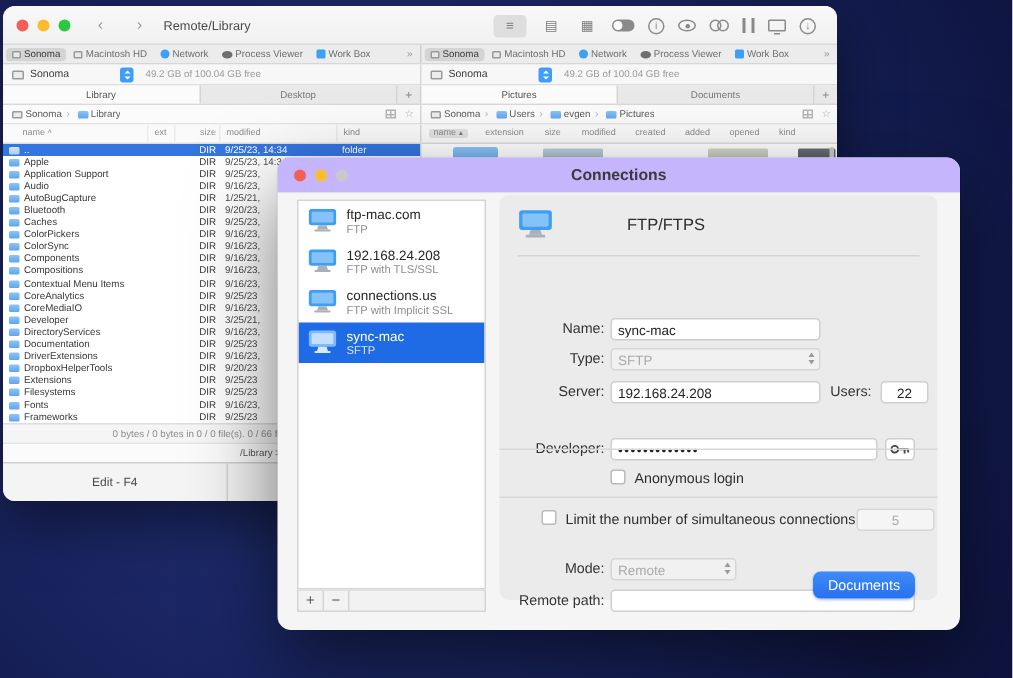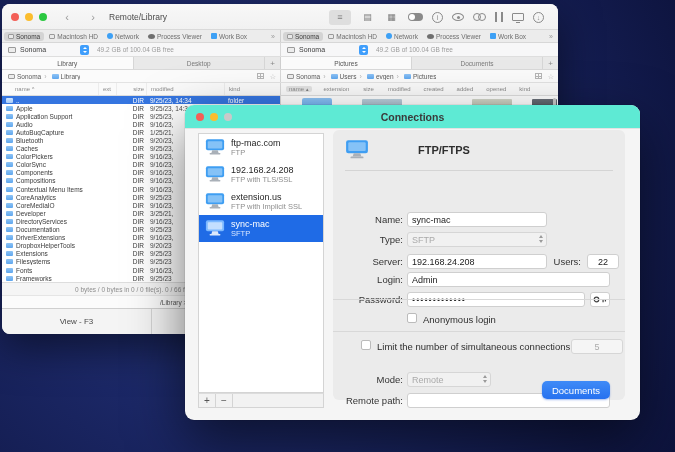--- a/index.html
+++ b/index.html
@@ -129,21 +129,21 @@
   .st-half { width:278px; display:flex; align-items:center; justify-content:center; font-size:6.5px; color:#8d8d8d; white-space:nowrap; overflow:hidden; }
   .cmdrow { position:absolute; left:0; top:291px; width:100%; height:13px; background:#fbfbfb; border-top:1px solid #e5e5e5; }
   .cmdtext { position:absolute; left:158px; top:3px; font-size:6.5px; color:#555; white-space:nowrap; }
   .btnrow { position:absolute; left:0; top:304px; width:100%; height:26px; background:#f4f4f4; border-top:1px solid #cfcfcf; display:flex; }
   .fbtn { width:150px; display:flex; align-items:center; justify-content:center; font-size:8px; color:#4a4a4a; border-right:1px solid #d4d4d4; }
 
   
   .dialog { position:absolute; left:185px; top:105px; width:455px; height:315px; background:#f5f5f5;
     border-radius:9px; box-shadow:0 22px 55px rgba(0,0,0,.55), 0 0 0 0.5px rgba(0,0,0,.12); }
   .dlg-title { position:absolute; left:0; top:0; width:100%; height:24px; display:flex; align-items:center;
-    border-bottom:1px solid #e2e2e2; border-radius:9px 9px 0 0; background:#5eead4; }
+    border-bottom:1px solid #e2e2e2; border-radius:9px 9px 0 0; background:#c4b5fd; }
   .dlg-title .lights { margin-left:11px; }
   .dlg-name { position:absolute; left:0; width:100%; text-align:center; font-size:10.5px; font-weight:bold; color:#3a3a3a; }
 
   .conn-list { position:absolute; left:13px; top:28px; width:126px; height:260px; background:#fff;
     border:1px solid #d4d4d4; overflow:hidden; }
   .conn-item { display:flex; align-items:center; gap:6px; height:27px; padding:0 6px; }
   .conn-item.selected { background:#1f6be6; }
   .conn-ic { flex:0 0 auto; }
   .conn-texts { overflow:hidden; }
   .conn-name { font-size:9px; color:#262626; white-space:nowrap; }
@@ -153,21 +153,21 @@
   .conn-item .scr { fill:#3f9ef2; } .conn-item .scr2 { fill:#85c2f7; } .conn-item .stand { fill:#a9b0b8; }
   .conn-item.selected .scr { fill:#7db9ff; } .conn-item.selected .scr2 { fill:#c4dfff; } .conn-item.selected .stand { fill:#dce9fb; }
   .conn-foot { position:absolute; left:13px; top:288px; width:126px; height:15px; background:#f2f2f2;
     border:1px solid #d4d4d4; border-top:1px solid #dcdcdc; display:flex; }
   .lsbtn { width:17px; display:flex; align-items:center; justify-content:center; font-size:10px; color:#555;
     border-right:1px solid #d4d4d4; }
 
   .panel { position:absolute; left:148px; top:25px; width:292px; height:270px; background:#ebebeb; border-radius:6px; }
   .p-head { position:absolute; left:12px; top:10px; display:flex; align-items:center; gap:9px; }
   .p-head .scr { fill:#3f9ef2; } .p-head .scr2 { fill:#85c2f7; } .p-head .stand { fill:#a9b0b8; }
-  .p-title { font-size:11px; font-weight:bold; color:#2e2e2e;padding-left:40px; }
+  .p-title { font-size:11px; font-weight:normal; color:#2e2e2e;padding-left:40px; }
   .hr1 { position:absolute; left:12px; right:12px; top:40px; border-top:1px solid #d4d4d4; }
   .sep { position:absolute; left:0; right:0; border-top:1px solid #d8d8d8; }
 
   .formrow { position:absolute; left:0; width:100%; height:16px;margin-top:32px; }
   .flabel { position:absolute; left:0; width:70px; text-align:right; font-size:9.5px; color:#333; top:2px; }
   .tfield { position:absolute; height:15px; border:1px solid #cfcfcf; border-radius:3px; background:#fff;
     font-size:9px; color:#222; padding:0 4px; font-family:"Liberation Sans",sans-serif; outline:none; }
   .popup { position:absolute; height:15px; border:1px solid #d6d6d6; border-radius:3px; background:#f1f1f1;
     display:flex; align-items:center; padding:0 4px; font-size:9px; color:#aaa; }
   .pp-step { position:absolute; right:3px; top:2px; display:flex; flex-direction:column; gap:1.5px; }
@@ -645,21 +645,20 @@
     </div>
 
     <div class="statusrow">
       <div class="st-half">0 bytes / 0 bytes in 0 / 0 file(s). 0 / 66 folder(s)</div>
       <div class="st-half"></div>
     </div>
     <div class="cmdrow">
       <span class="cmdtext">/Library &gt;</span>
     </div>
     <div class="btnrow">
-      <div class="fbtn">View - F3</div>
       <div class="fbtn">Edit - F4</div>
     </div>
   </div>
 
   <div class="dialog">
     <div class="dlg-title">
       <span class="dlg-name">Connections</span>
       <div class="lights">
         <span class="light l-red"></span>
         <span class="light l-yellow"></span>
@@ -696,21 +695,21 @@
         </div>
 
         <div class="conn-item">
           <svg class="conn-ic" width="20" height="17" viewBox="0 0 22 18">
             <rect class="scr" x="1" y="0" width="20" height="12" rx="2"></rect>
             <rect class="scr2" x="3" y="2" width="16" height="8" rx="1"></rect>
             <path class="stand" d="M8 12 L14 12 L15 15 L7 15 Z"></path>
             <rect class="stand" x="5" y="15" width="12" height="1.6" rx="0.8"></rect>
           </svg>
           <div class="conn-texts">
-            <div class="conn-name">extension.us</div>
+            <div class="conn-name">connections.us</div>
             <div class="conn-proto">FTP with Implicit SSL</div>
           </div>
         </div>
 
         <div class="conn-item selected">
           <svg class="conn-ic" width="20" height="17" viewBox="0 0 22 18">
             <rect class="scr" x="1" y="0" width="20" height="12" rx="2"></rect>
             <rect class="scr2" x="3" y="2" width="16" height="8" rx="1"></rect>
             <path class="stand" d="M8 12 L14 12 L15 15 L7 15 Z"></path>
             <rect class="stand" x="5" y="15" width="12" height="1.6" rx="0.8"></rect>
@@ -751,26 +750,22 @@
               <i class="pp-dn"></i>
             </span>
         </div>
       </div>
       <div class="formrow" style="top:92px">
         <span class="flabel">Server:</span>
         <input class="tfield" style="left: 74px; top: 0px; width: 140px;" value="192.168.24.208">
         <span class="flabel" style="left:188px; width:60px">Users:</span>
         <input class="tfield" style="left: 254px; top: 0px; width: 32px; text-align: center;" value="22">
       </div>
-      <div class="formrow" style="top:110px">
-        <span class="flabel">Login:</span>
-        <input class="tfield" style="left: 74px; top: 0px; width: 203px;" value="Admin">
-      </div>
       <div class="formrow" style="top:130px">
-        <span class="flabel">Password:</span>
+        <span class="flabel">Developer:</span>
         <input class="tfield" style="left: 74px; top: 0px; width: 178px; letter-spacing: 1px;" value="•••••••••••••">
         <span class="keybtn" style="left:257px; top:0">
           <svg width="14" height="9" viewBox="0 0 16 10">
             <circle cx="4" cy="5" r="2.6" fill="none" stroke="#444" stroke-width="1.4"></circle>
             <path d="M6.6 5 H14.5 M11.5 5 V8.2 M14.2 5 V7.4" stroke="#444" stroke-width="1.4" fill="none"></path>
           </svg>
         </span>
       </div>
       <div class="formrow" style="top:150px">
         <span class="cbox" style="left:74px; top:1px"></span>

